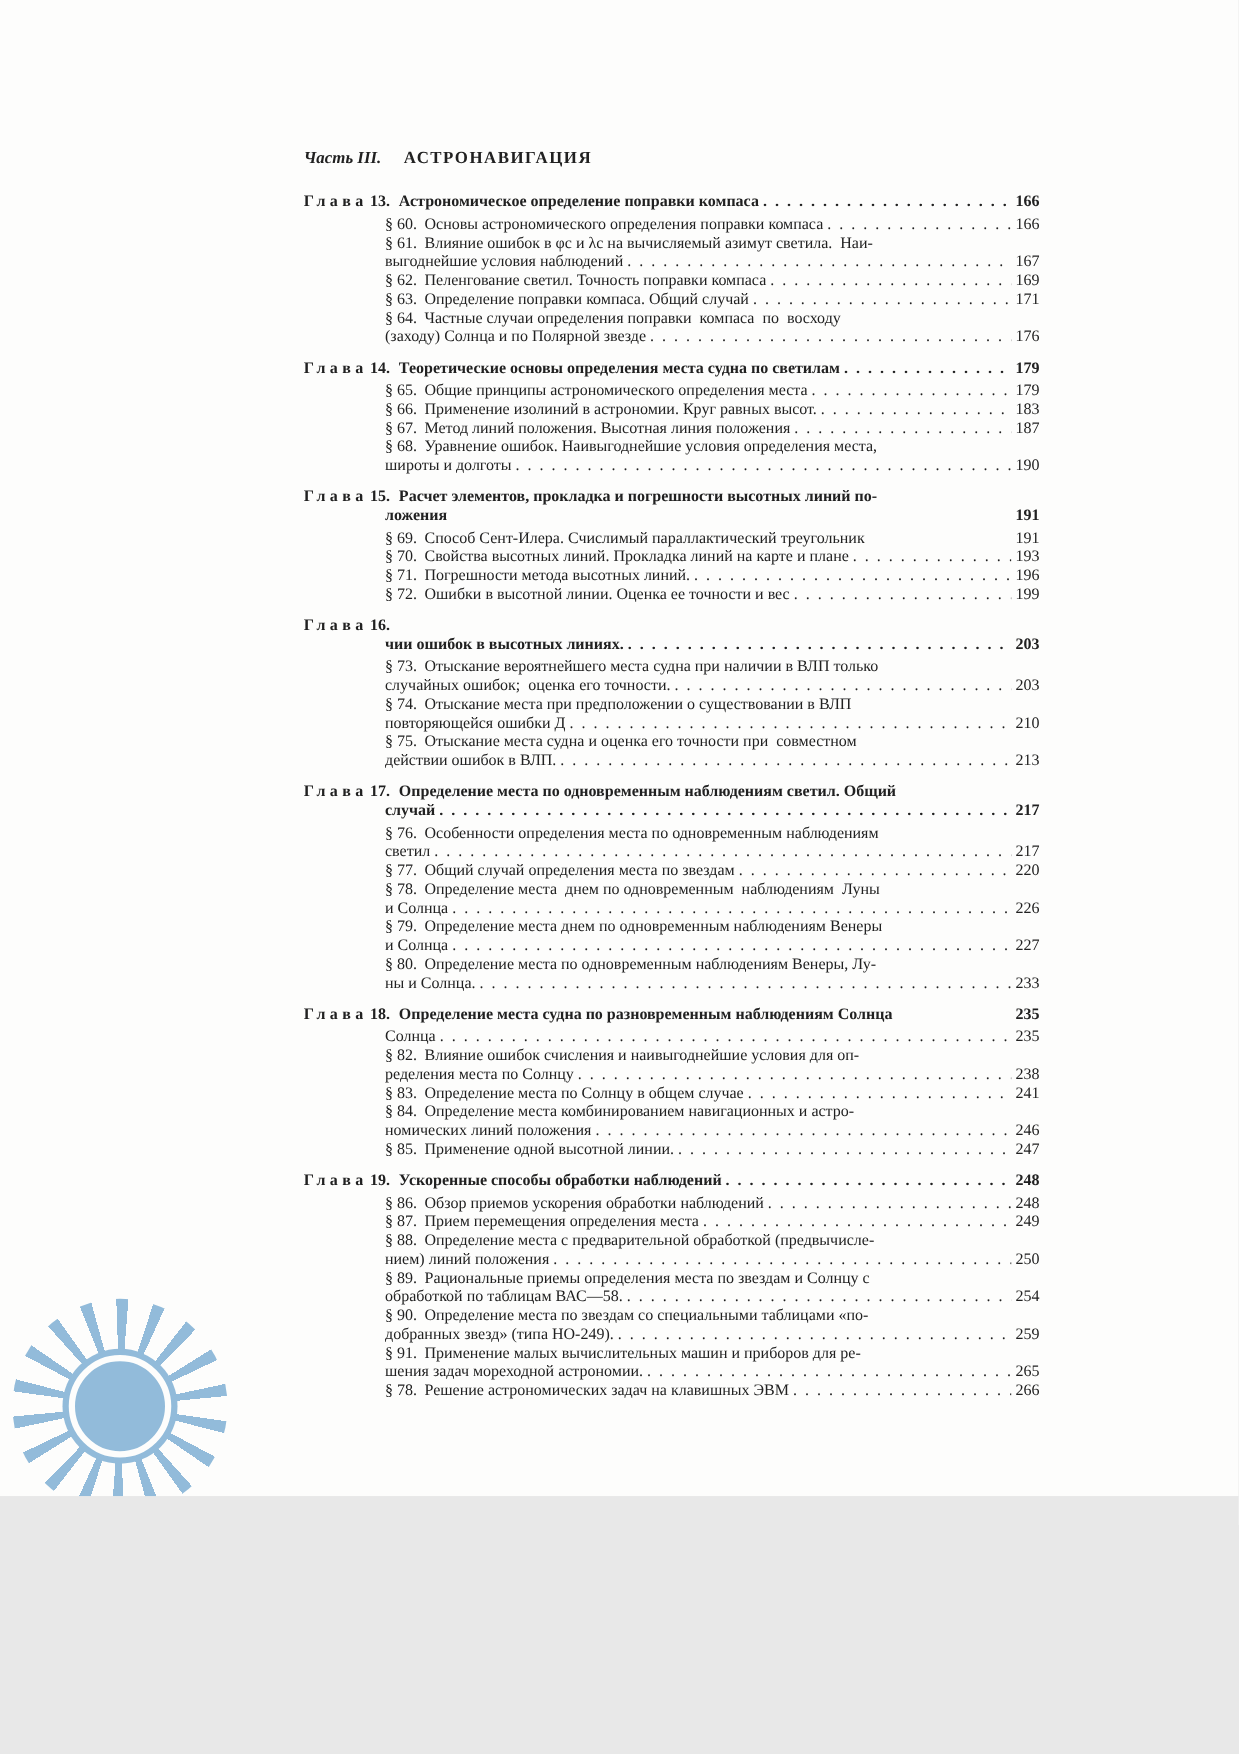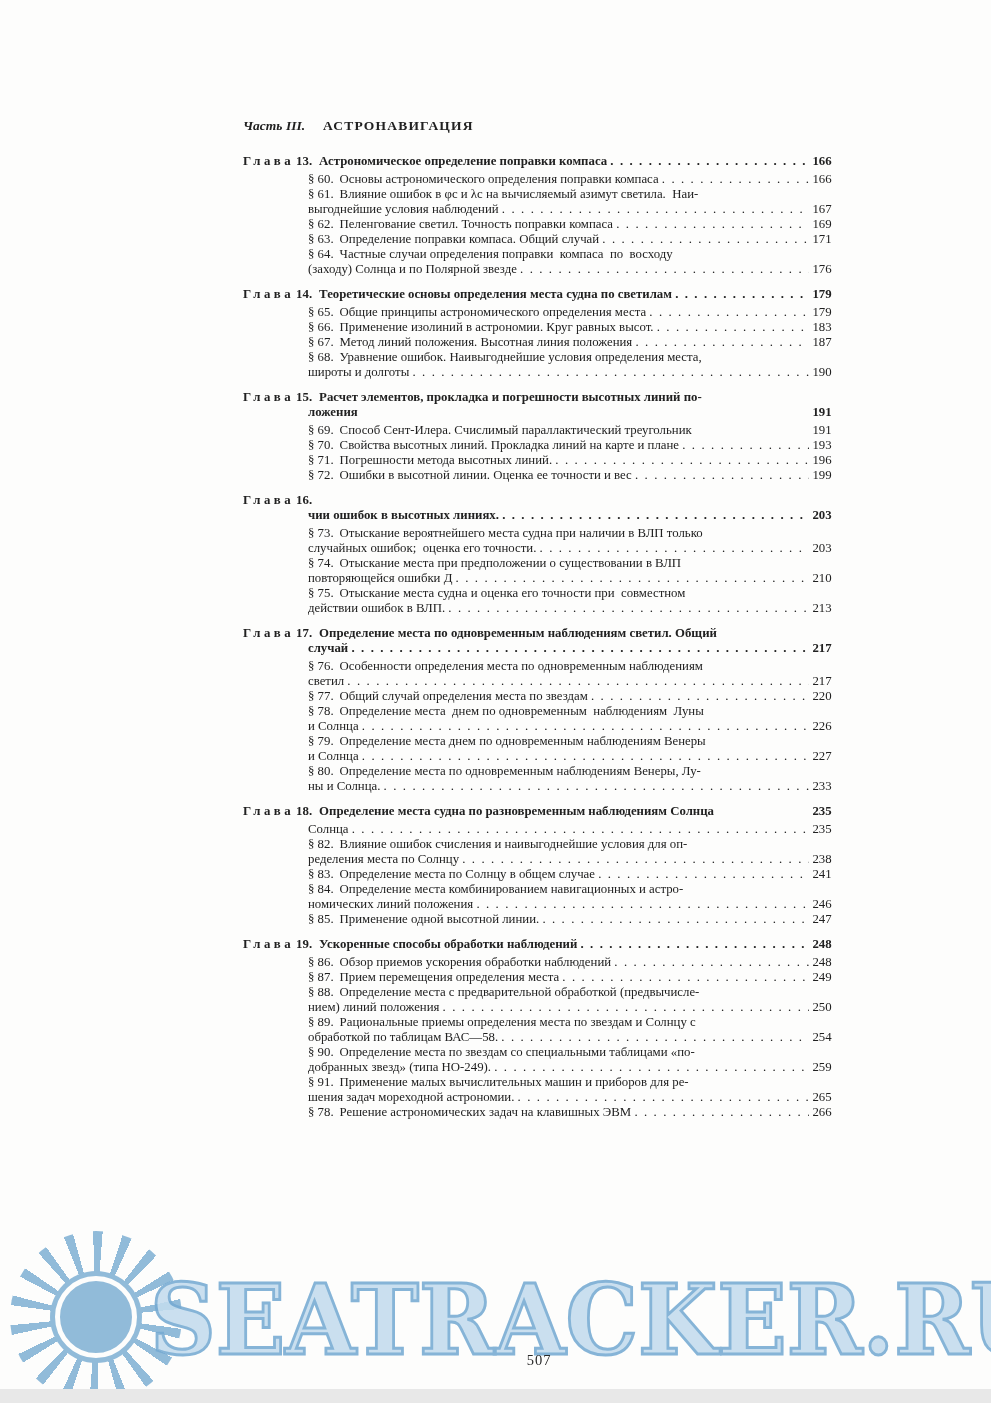--- a/index.html
+++ b/index.html
@@ -1,18 +1,18 @@
 <!DOCTYPE html>
 <html><head>
 <meta charset="utf-8">
 <style>
   html,body{margin:0;padding:0;background:#e8e8e8;}
   .page{
     position:relative;
-    width:991px;height:1389px;
+    width:991px;height:1197px;
     margin:0 auto;
     background:#fdfdfc;
     overflow:hidden;
     color:#212121;
     font-family:"Liberation Serif", serif;
   }
   .content{position:absolute;left:243px;top:118px;width:592px;}
   .part-heading{font-size:13.5px;margin-bottom:20px;white-space:pre;}
   .part-label{font-style:italic;font-weight:bold;margin-right:18px;}
   .part-title{font-weight:bold;letter-spacing:1.2px;}

